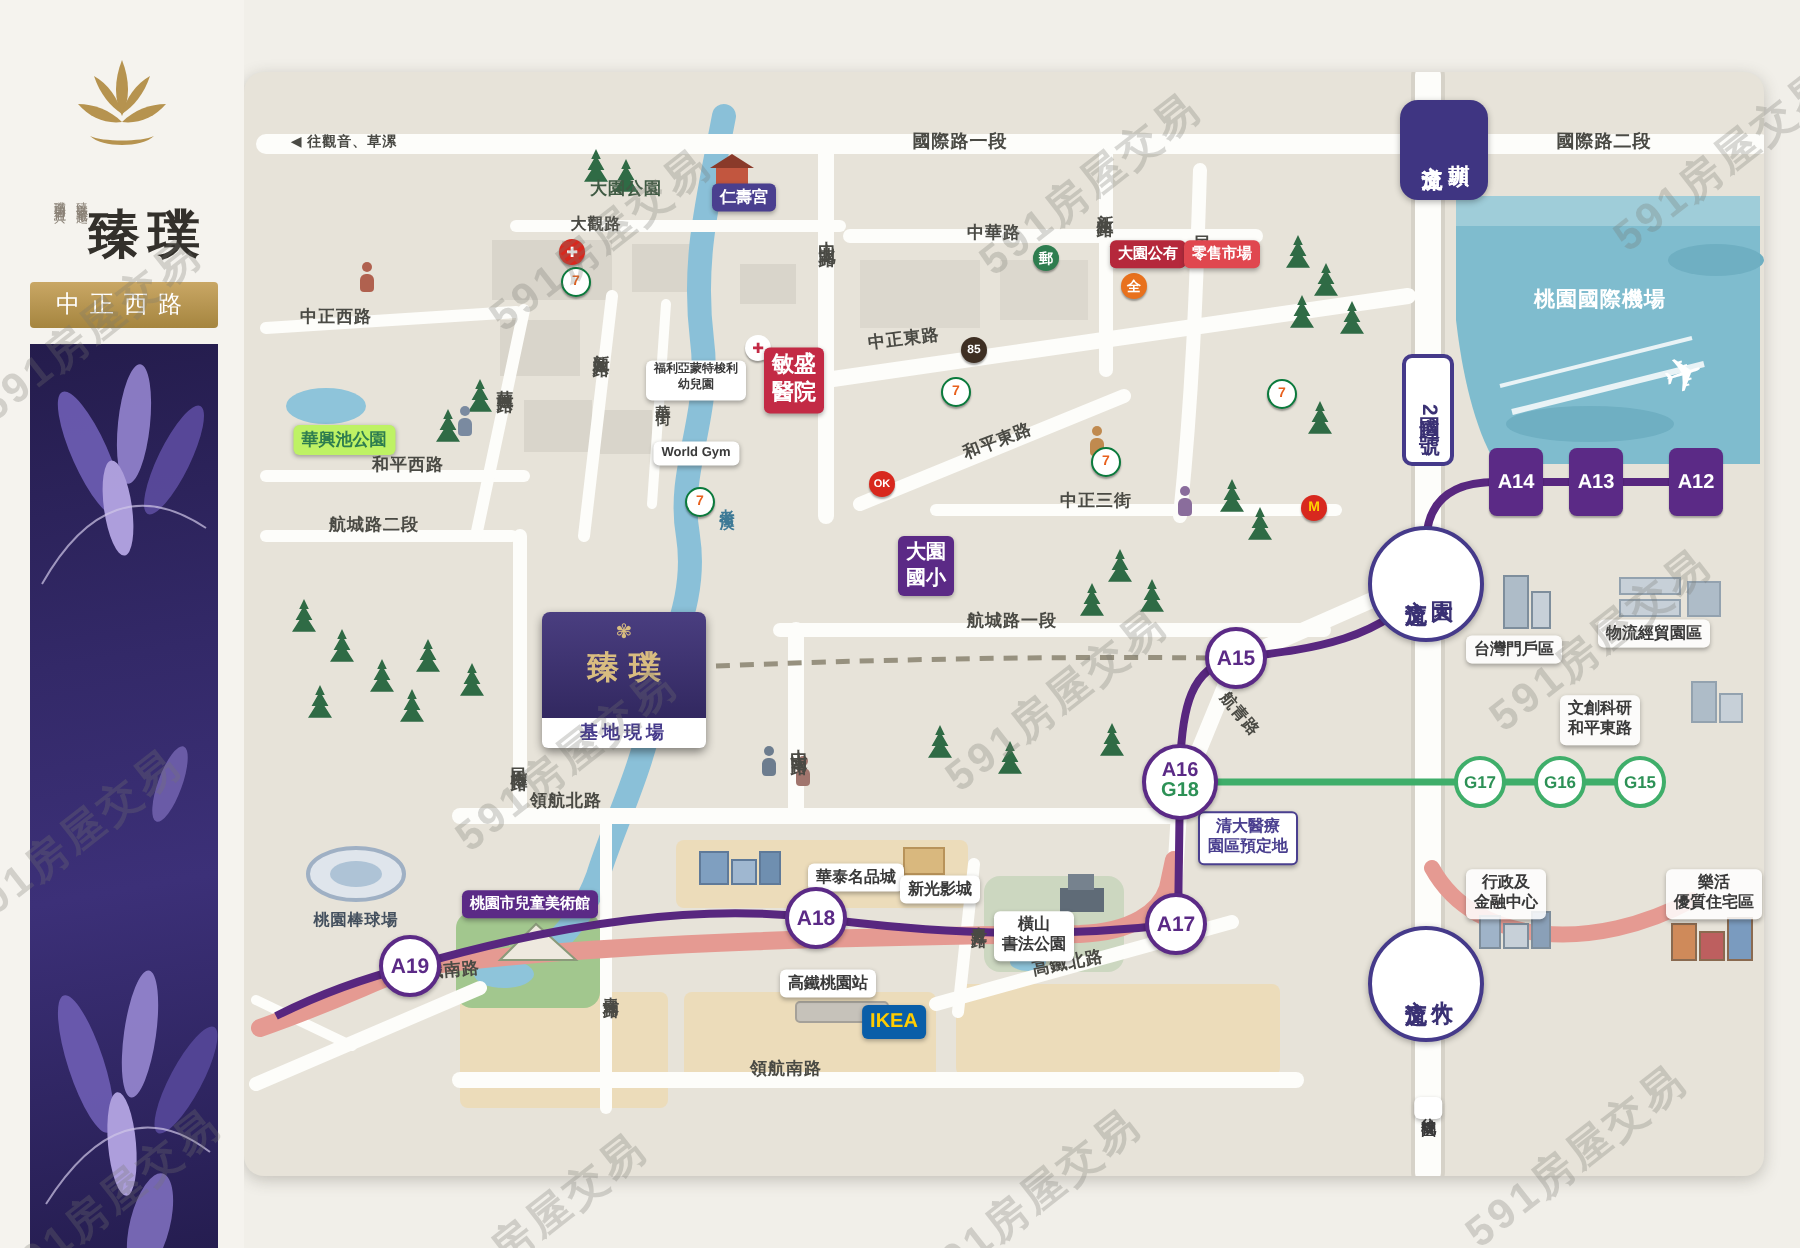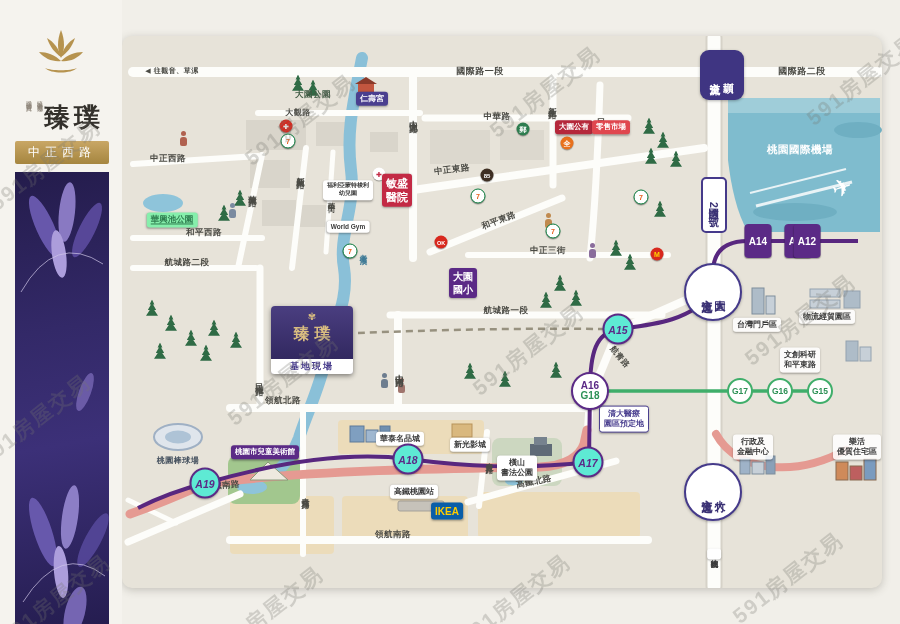--- a/index.html
+++ b/index.html
@@ -13,22 +13,22 @@
   .label{color:#4a4a44;font-size:9px;font-weight:600;letter-spacing:.5px;}
   .label.vert{writing-mode:vertical-rl;letter-spacing:1.5px;}
   .badge{border-radius:3px;padding:2px 4px;background:#fff;color:#3a3a3a;font-size:8px;
          box-shadow:0 1px 2px rgba(40,40,40,.35);text-align:center;line-height:1.3;font-weight:600;}
   .badge span{display:block;}
   .badge.vert{writing-mode:vertical-rl;padding:4px 2px;letter-spacing:1px;}
   .poi{width:13px;height:13px;border-radius:50%;display:flex;align-items:center;justify-content:center;
        font-size:7px;font-weight:700;box-shadow:0 1px 1px rgba(0,0,0,.35);}
   .st-sq{width:27px;height:34px;background:#5b2a86;color:#fff;border-radius:4px;display:flex;
          align-items:center;justify-content:center;font-size:10px;font-weight:700;box-shadow:0 1px 1px rgba(0,0,0,.3);}
-  .st-c{width:27px;height:27px;background:#5eead4;border:2.5px solid #5b2a86;color:#5b2a86;border-radius:50%;
-        display:flex;align-items:center;justify-content:center;font-size:10.5px;font-weight:700;box-shadow:0 1px 2px rgba(0,0,0,.3);font-style:italic;}
+  .st-c{width:27px;height:27px;background:#ffffff;border:2.5px solid #5b2a86;color:#5b2a86;border-radius:50%;
+        display:flex;align-items:center;justify-content:center;font-size:10.5px;font-weight:700;box-shadow:0 1px 2px rgba(0,0,0,.3);}
   .st-g{width:22px;height:22px;background:#fff;border:2px solid #3fae6a;color:#2d9156;border-radius:50%;
         display:flex;align-items:center;justify-content:center;font-size:8.5px;font-weight:700;}
   .st-combo{width:34px;height:34px;background:#fff;border:2.5px solid #5b2a86;border-radius:50%;display:flex;
         flex-direction:column;align-items:center;justify-content:center;font-size:10px;font-weight:700;line-height:1.05;
         box-shadow:0 1px 2px rgba(0,0,0,.3);}
   .st-combo span:first-child{color:#5b2a86;}
   .st-combo span:last-child{color:#2d9156;}
   .ic{width:54px;height:54px;background:#fff;border:2.5px solid #453a8a;border-radius:50%;display:flex;
       flex-direction:row-reverse;align-items:center;justify-content:center;gap:2px;color:#3a3174;
       box-shadow:0 1px 3px rgba(0,0,0,.3);}
@@ -271,34 +271,34 @@
       <div class="item poi" style="left: 523px; top: 129px; transform: translate(-50%, -50%); background: rgb(46, 125, 79); color: rgb(255, 255, 255);">郵</div>
       <div class="item poi" style="left: 379px; top: 174px; transform: translate(-50%, -50%); background: rgb(255, 255, 255); color: rgb(195, 42, 69);">✚</div>
       <div class="item poi" style="left: 286px; top: 126px; transform: translate(-50%, -50%); background: rgb(216, 40, 30); color: rgb(255, 255, 255);">✚</div>
       <div class="item badge" style="left: 372px; top: 99px; transform: translate(-50%, -50%); font-size: 8px; background: rgb(74, 63, 143); color: rgb(255, 255, 255);">仁壽宮</div>
       <div class="item badge" style="left: 397px; top: 190px; transform: translate(-50%, -50%); font-size: 11px; background: rgb(195, 42, 69); color: rgb(255, 255, 255); font-weight: 700;">
         <span>敏盛</span>
         <span>醫院</span>
       </div>
       <div class="item badge" style="left: 574px; top: 127px; transform: translate(-50%, -50%); font-size: 7.5px; background: rgb(181, 40, 59); color: rgb(255, 255, 255);">大園公有</div>
       <div class="item badge" style="left: 611px; top: 127px; transform: translate(-50%, -50%); font-size: 7.5px; background: rgb(224, 71, 79); color: rgb(255, 255, 255);">零售市場</div>
-      <div class="item badge" style="left: 172px; top: 220px; transform: translate(-50%, -50%); font-size: 8.5px; background: #86efac; color: rgb(46, 125, 79); text-decoration: underline;">華興池公園</div>
+      <div class="item badge" style="left: 172px; top: 220px; transform: translate(-50%, -50%); font-size: 8.5px; background: #bef264; color: rgb(46, 125, 79);">華興池公園</div>
       <div class="item badge" style="left: 463px; top: 283px; transform: translate(-50%, -50%); font-size: 10px; background: rgb(91, 42, 134); color: rgb(255, 255, 255); font-weight: 700;">
         <span>大園</span>
         <span>國小</span>
       </div>
       <div class="item badge" style="left: 624px; top: 419px; transform: translate(-50%, -50%); font-size: 8px; background: rgb(255, 255, 255); color: rgb(74, 63, 143); border: 1.5px solid rgb(74, 63, 143);">
         <span>清大醫療</span>
         <span>園區預定地</span>
       </div>
       <div class="item badge" style="left: 517px; top: 468px; transform: translate(-50%, -50%); font-size: 8px; background: rgb(255, 255, 255);">
         <span>橫山</span>
         <span>書法公園</span>
       </div>
-      <div class="item badge" style="left: 400px; top: 439px; transform: translate(-50%, -50%); font-size: 8px; background: rgb(255, 255, 255);">華泰名品城</div>
+      <div class="item badge" style="left: 428px; top: 439px; transform: translate(-50%, -50%); font-size: 8px; background: rgb(255, 255, 255);">華泰名品城</div>
       <div class="item badge" style="left: 470px; top: 445px; transform: translate(-50%, -50%); font-size: 8px; background: rgb(255, 255, 255);">新光影城</div>
       <div class="item badge" style="left: 447px; top: 511px; transform: translate(-50%, -50%); font-size: 10px; background: rgb(10, 94, 168); color: rgb(255, 204, 0); font-weight: 700;">IKEA</div>
       <div class="item badge" style="left: 414px; top: 492px; transform: translate(-50%, -50%); font-size: 8px; background: rgb(255, 255, 255);">高鐵桃園站</div>
       <div class="item badge" style="left: 265px; top: 452px; transform: translate(-50%, -50%); font-size: 7.5px; background: rgb(91, 42, 134); color: rgb(255, 255, 255);">桃園市兒童美術館</div>
       <div class="item badge" style="left: 757px; top: 325px; transform: translate(-50%, -50%); font-size: 8px; background: rgba(255, 255, 255, 0.85);">台灣門戶區</div>
       <div class="item badge" style="left: 827px; top: 317px; transform: translate(-50%, -50%); font-size: 8px; background: rgba(255, 255, 255, 0.85);">物流經貿園區</div>
       <div class="item badge" style="left: 800px; top: 360px; transform: translate(-50%, -50%); font-size: 8px; background: rgba(255, 255, 255, 0.85);">
         <span>文創科研</span>
         <span>和平東路</span>
       </div>
@@ -315,21 +315,21 @@
         <span>幼兒園</span>
       </div>
       <div class="item badge" style="left: 348px; top: 227px; transform: translate(-50%, -50%); font-size: 6.5px; background: rgb(255, 255, 255);">World Gym</div>
       <div class="item badge vert" style="left: 714px; top: 554px; transform: translate(-50%, -50%); font-size: 7.5px; background: rgb(255, 255, 255);">往桃園</div>
       <div class="item site" style="left: 312px; top: 340px; transform: translate(-50%, -50%);">
         <span>臻璞</span>
         <span>基地現場</span>
       </div>
       <div class="item st-sq" style="left: 758px; top: 241px; transform: translate(-50%, -50%);">A14</div>
       <div class="item st-sq" style="left: 798px; top: 241px; transform: translate(-50%, -50%);">A13</div>
-      <div class="item st-sq" style="left: 807px; top: 241px; transform: translate(-50%, -50%);">A12</div>
+      <div class="item st-sq" style="left: 848px; top: 241px; transform: translate(-50%, -50%);">A12</div>
       <div class="item st-c" style="left: 618px; top: 329px; transform: translate(-50%, -50%);">A15</div>
       <div class="item st-combo" style="left: 590px; top: 391px; transform: translate(-50%, -50%);">
         <span>A16</span>
         <span>G18</span>
       </div>
       <div class="item st-c" style="left: 588px; top: 462px; transform: translate(-50%, -50%);">A17</div>
       <div class="item st-c" style="left: 408px; top: 459px; transform: translate(-50%, -50%);">A18</div>
       <div class="item st-c" style="left: 205px; top: 483px; transform: translate(-50%, -50%);">A19</div>
       <div class="item st-g" style="left: 740px; top: 391px; transform: translate(-50%, -50%);">G17</div>
       <div class="item st-g" style="left: 780px; top: 391px; transform: translate(-50%, -50%);">G16</div>

